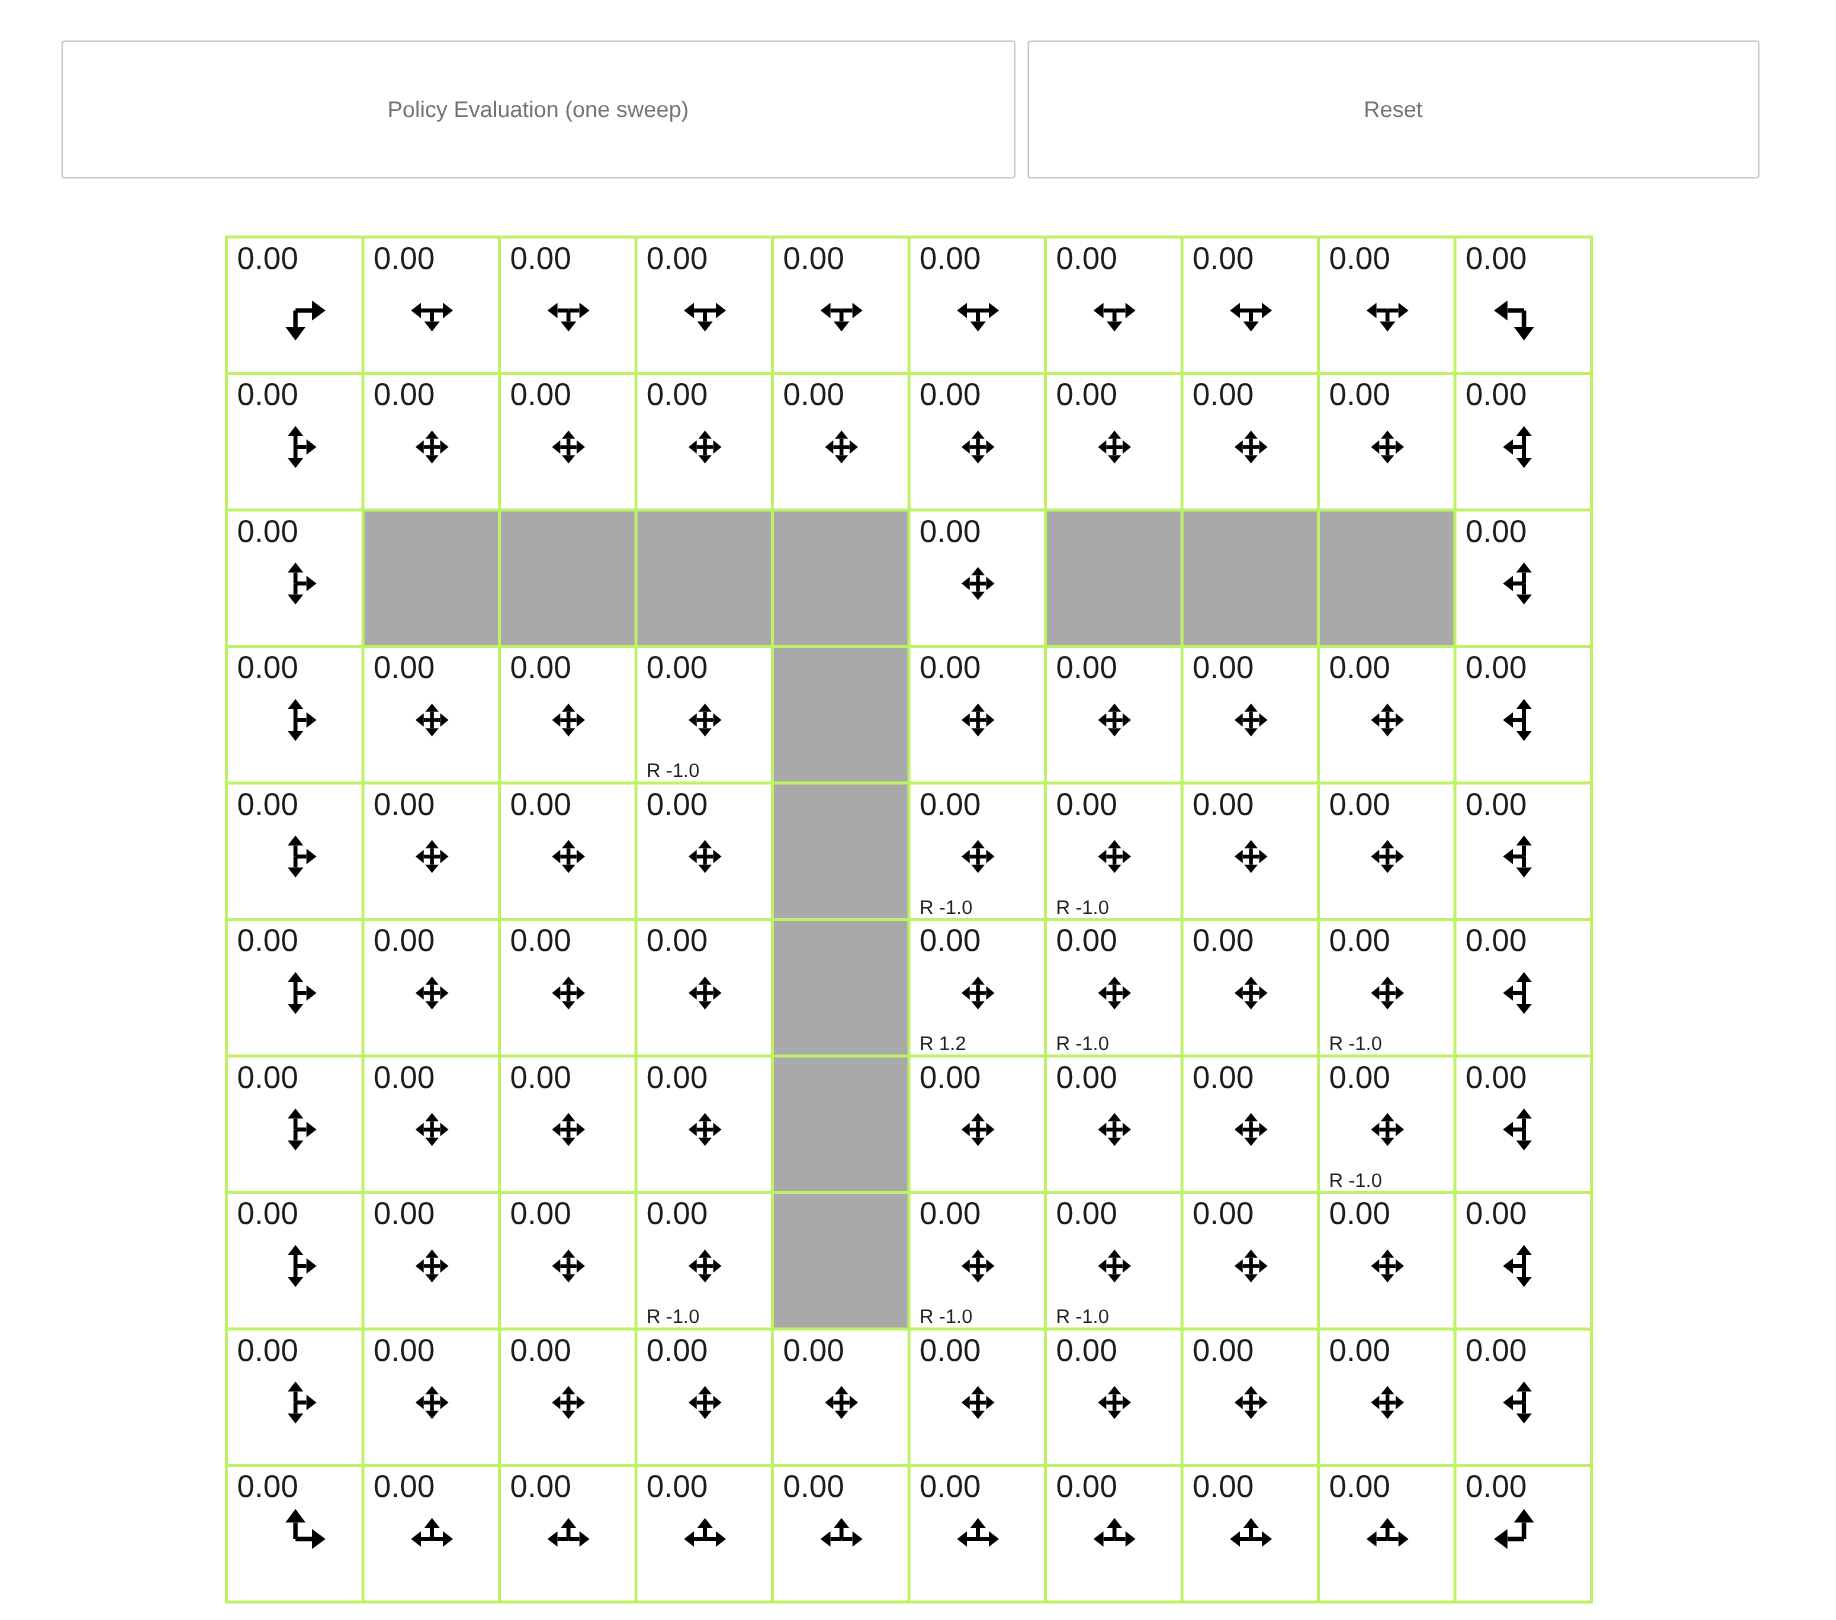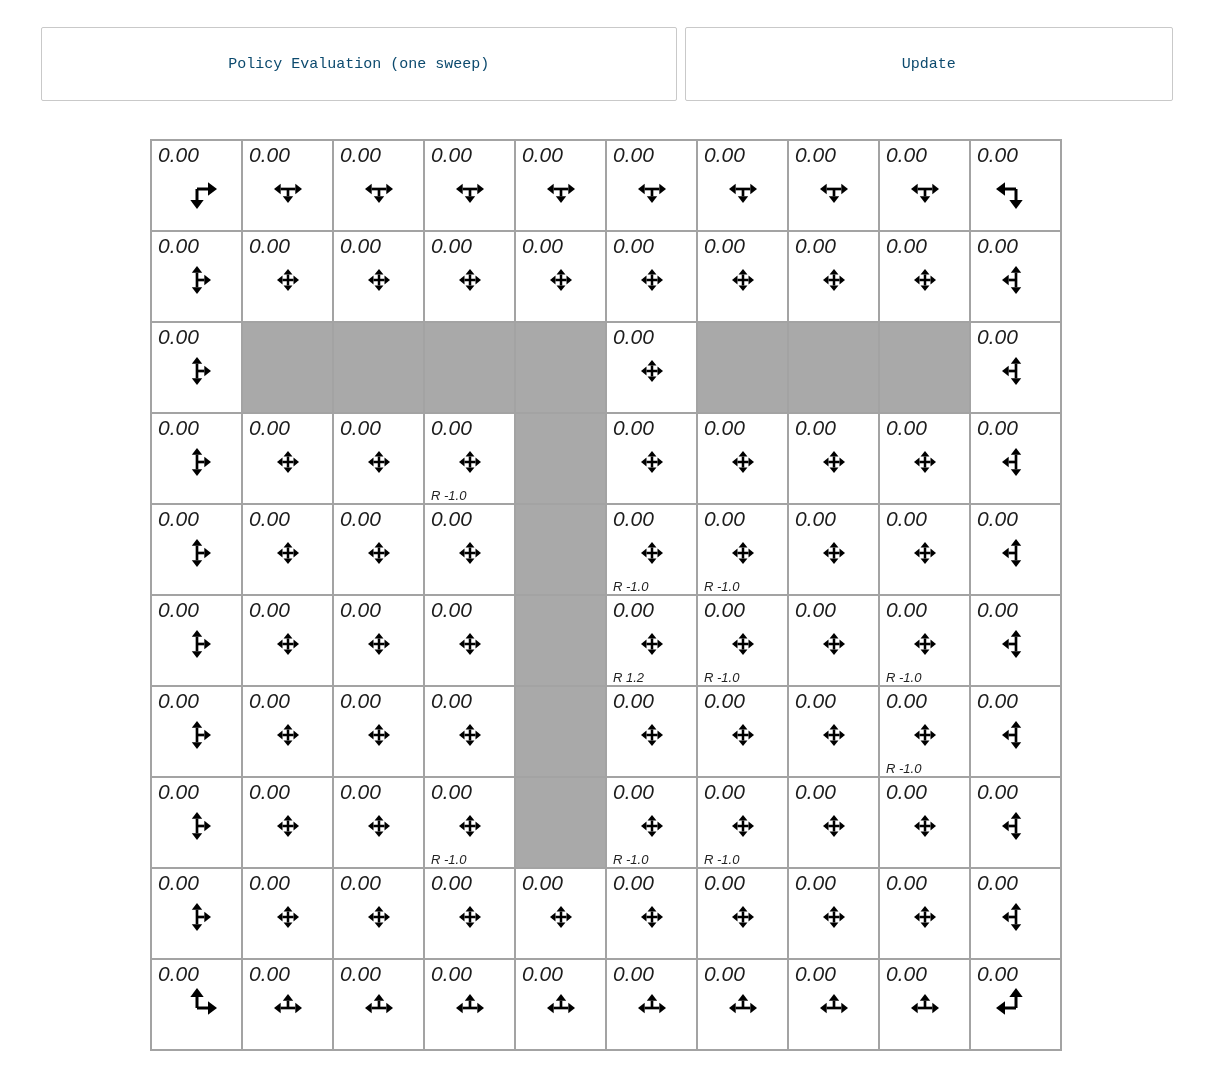--- a/index.html
+++ b/index.html
@@ -5,26 +5,26 @@
   html,body { margin:0; padding:0; background:#ffffff; }
   body {
     width:1224px; height:1080px; overflow:hidden;
     font-family:"Liberation Sans", sans-serif;
   }
   .toolbar {
     display:flex; gap:8px;
     padding:27px 51px 0 41px;
   }
   .btn {
-    height:74px; flex:1;
+    height:92px; flex:1;
     background:#ffffff;
     border:1px solid #c9c9c9;
     border-radius:2px;
-    font-family:Liberation Mono, monospace;
-    font-size:15px; color:#0c4a6e;
+    font-family:Liberation Sans, sans-serif;
+    font-size:15px; color:#737373;
     cursor:pointer;
   }
   .btn.wide { flex:1.31; }
   .grid {
     margin:38px 0 0 150px;
     width:max-content;
     background:#000000;
     padding:2px;
     display:grid;
     grid-template-columns:repeat(10, 89px);
@@ -44,24 +44,24 @@
   .cell .rw {
     position:absolute; left:6px; bottom:0;
     font-size:13px; color:#222222;
   }
 </style>
 </head>
 <body>
 
 <div class="toolbar">
   <button class="btn wide">Policy Evaluation (one sweep)</button>
-  <button class="btn">Update</button>
+  <button class="btn">Reset</button>
 </div>
 
-<div class="grid" id="grid" style="background: #a3a3a3; font-style: italic;">
+<div class="grid" id="grid" style="background: #bef264;">
     <div class="cell">
       <div class="val">0.00</div>
       <svg width="48" height="48" viewBox="-24 -24 48 48" class="arr">
         <line x1="0" y1="0" x2="0" y2="11" stroke="#000000" stroke-width="3"></line>
         <polygon points="0,20 -6.7,11 6.7,11" fill="#000000"></polygon>
         <line x1="0" y1="0" x2="11" y2="0" stroke="#000000" stroke-width="3"></line>
         <polygon points="20,0 11,6.7 11,-6.7" fill="#000000"></polygon>
       </svg>
     </div>
     <div class="cell">

